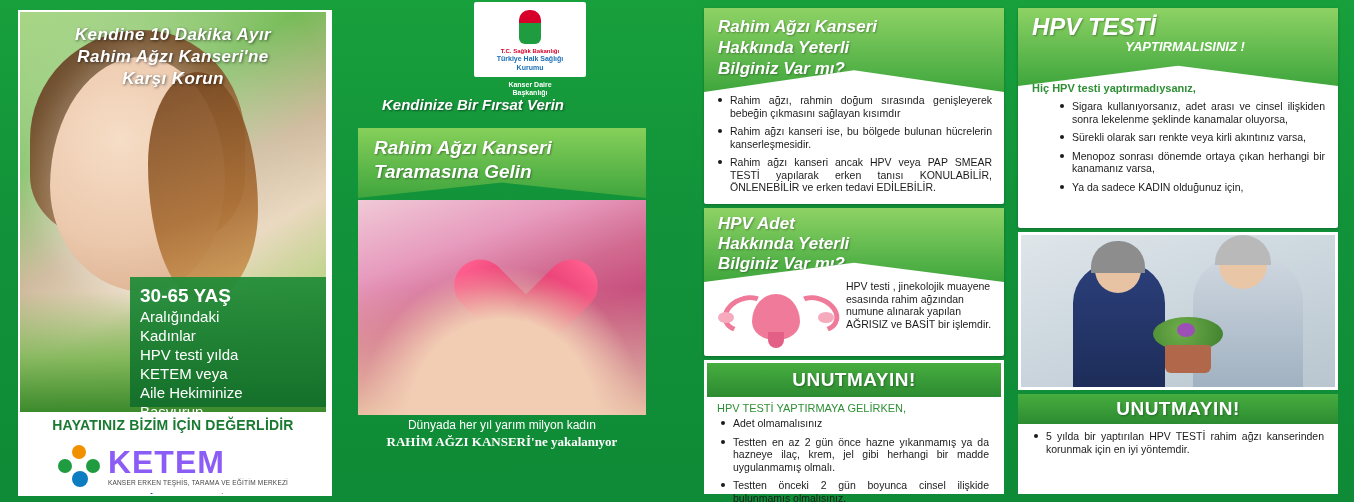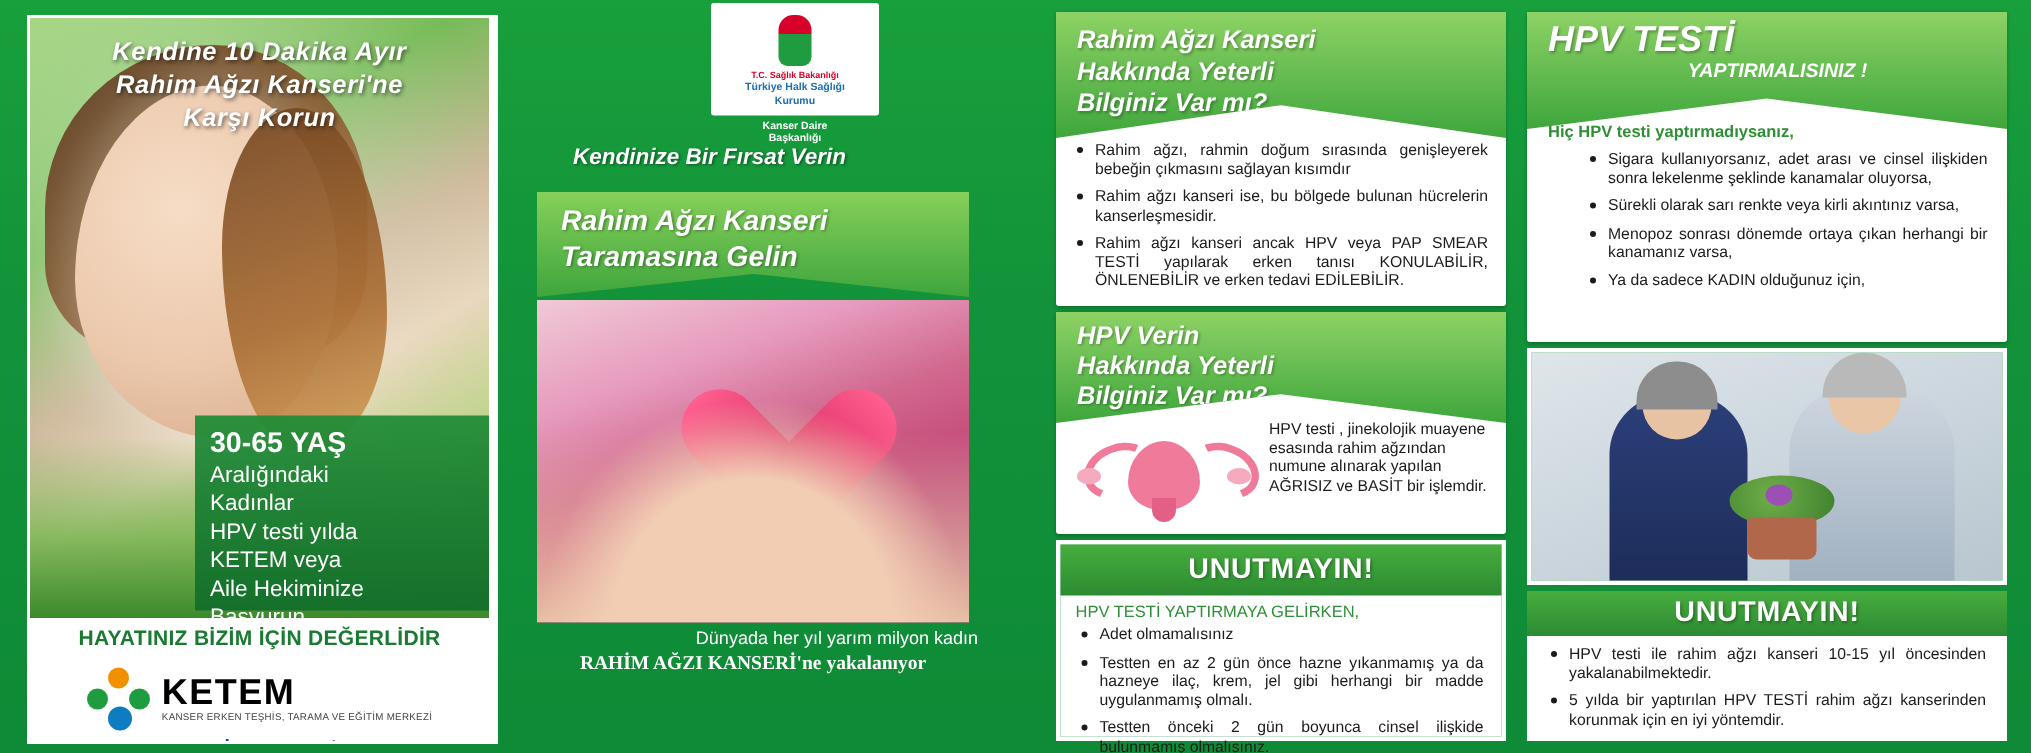--- a/index.html
+++ b/index.html
@@ -47,21 +47,21 @@
     display:flex;align-items:center;justify-content:center;letter-spacing:.2px;}
   .p1-logo{position:absolute;left:0;top:428px;width:306px;height:52px;
     display:flex;align-items:center;justify-content:center;gap:8px;}
   .ketem-mark{width:42px;height:42px;position:relative;}
   .ketem-mark i{position:absolute;display:block;border-radius:50%;}
   .ketem-mark .c1{left:14px;top:0;width:14px;height:14px;background:#f29100;}
   .ketem-mark .c2{left:0;top:14px;width:14px;height:14px;background:#1e9c3f;}
   .ketem-mark .c3{left:28px;top:14px;width:14px;height:14px;background:#1e9c3f;}
   .ketem-mark .c4{left:14px;top:26px;width:16px;height:16px;background:#0d7cc0;}
   .ketem-txt{line-height:1;}
-  .ketem-txt .k1{font-size:24px;font-weight:bold;color:#000000;letter-spacing:1px;}
+  .ketem-txt .k1{font-size:32px;font-weight:bold;color:#8b5cf6;letter-spacing:1px;}
   .ketem-txt .k2{font-size:6.5px;color:#444;letter-spacing:.2px;margin-top:2px;}
   .p1-url{position:absolute;left:0;top:478px;width:306px;text-align:center;
     color:#0d4f8b;font-weight:bold;font-size:13px;}
 
   
   .ministry{position:absolute;left:450px;top:2px;width:160px;text-align:center;}
   .ministry .card{background:#ffffff;width:104px;margin:0 auto;padding:4px 4px 5px;
     border-radius:2px;}
   .min-emblem{width:46px;height:40px;margin:0 auto;position:relative;}
   .min-emblem .fig{position:absolute;left:12px;top:4px;width:22px;height:34px;
@@ -87,21 +87,21 @@
     overflow:hidden;}
   .p2-hands{position:absolute;left:0;bottom:0;width:288px;height:150px;
     background:radial-gradient(ellipse at 50% 100%, #f2cdb4 0 45%, rgba(242,205,180,0) 70%),
                linear-gradient(0deg,#e8bfa4 0%,rgba(232,191,164,0) 85%);}
   .p2-heart{position:absolute;left:96px;top:62px;width:96px;height:88px;}
   .p2-heart:before,.p2-heart:after{content:"";position:absolute;top:0;width:52px;height:80px;
     background:linear-gradient(180deg,#ff5f8f,#d3215b);border-radius:26px 26px 0 0;}
   .p2-heart:before{left:46px;transform:rotate(-45deg);transform-origin:0 100%;}
   .p2-heart:after{left:46px;transform:rotate(45deg);transform-origin:100% 100%;}
   .p2-cap{position:absolute;left:0;top:300px;width:300px;text-align:center;color:#ffffff;}
-  .p2-cap .l1{font-size:12px;text-align:right;}
+  .p2-cap .l1{font-size:12px;}
   .p2-cap .l2{font-size:13px;font-weight:bold;margin-top:2px;font-family:Liberation Serif, serif;}
 
   
   .card{position:absolute;background:#ffffff;border-radius:2px;
     box-shadow:0 1px 3px rgba(0,0,0,.25);}
   .hdr{background:linear-gradient(180deg,#8ed265,#3ea63c);
     clip-path:polygon(0 0,100% 0,100% 100%,50% 74%,0 100%);
     color:#ffffff;font-weight:bold;font-style:italic;}
   ul.bul{margin:0;padding:0;list-style:none;}
   ul.bul li{position:relative;padding-left:14px;margin-bottom:6px;
@@ -282,21 +282,21 @@
         <li>Rahim ağzı, rahmin doğum sırasında genişleyerek bebeğin çıkmasını sağlayan kısımdır</li>
         <li>Rahim ağzı kanseri ise, bu bölgede bulunan hücrelerin kanserleşmesidir.</li>
         <li>Rahim ağzı kanseri ancak HPV veya PAP SMEAR TESTİ yapılarak erken tanısı KONULABİLİR, ÖNLENEBİLİR ve erken tedavi EDİLEBİLİR.</li>
       </ul>
     </div>
   </div>
 
   <div class="card panel4">
     <div class="hdr">
       <span>
-        <b>HPV Verin</b><br>
+        <b>HPV Adet</b><br>
         <b>Hakkında Yeterli</b><br>
         <b>Bilginiz Var mı?</b>
       </span>
     </div>
     <div class="body">
       <div class="uterus">
         <div class="ut-tube-l"></div>
           <div class="ut-tube-r"></div>
         <div class="ut-ov-l"></div>
           <div class="ut-ov-r"></div>
@@ -350,19 +350,18 @@
         <div class="rp-pot"></div>
     </div>
   </div>
 
   <div class="panel7">
     <div class="p7-top">
       <span>UNUTMAYIN!</span>
     </div>
     <div class="p7-body">
       <ul class="bul">
-        <li>HPV testi ile rahim ağzı kanseri 10-15 yıl öncesinden yakalanabilmektedir.</li>
         <li>5 yılda bir yaptırılan HPV TESTİ rahim ağzı kanserinden korunmak için en iyi yöntemdir.</li>
       </ul>
     </div>
   </div>
 
 </div>
 
 </body></html>

